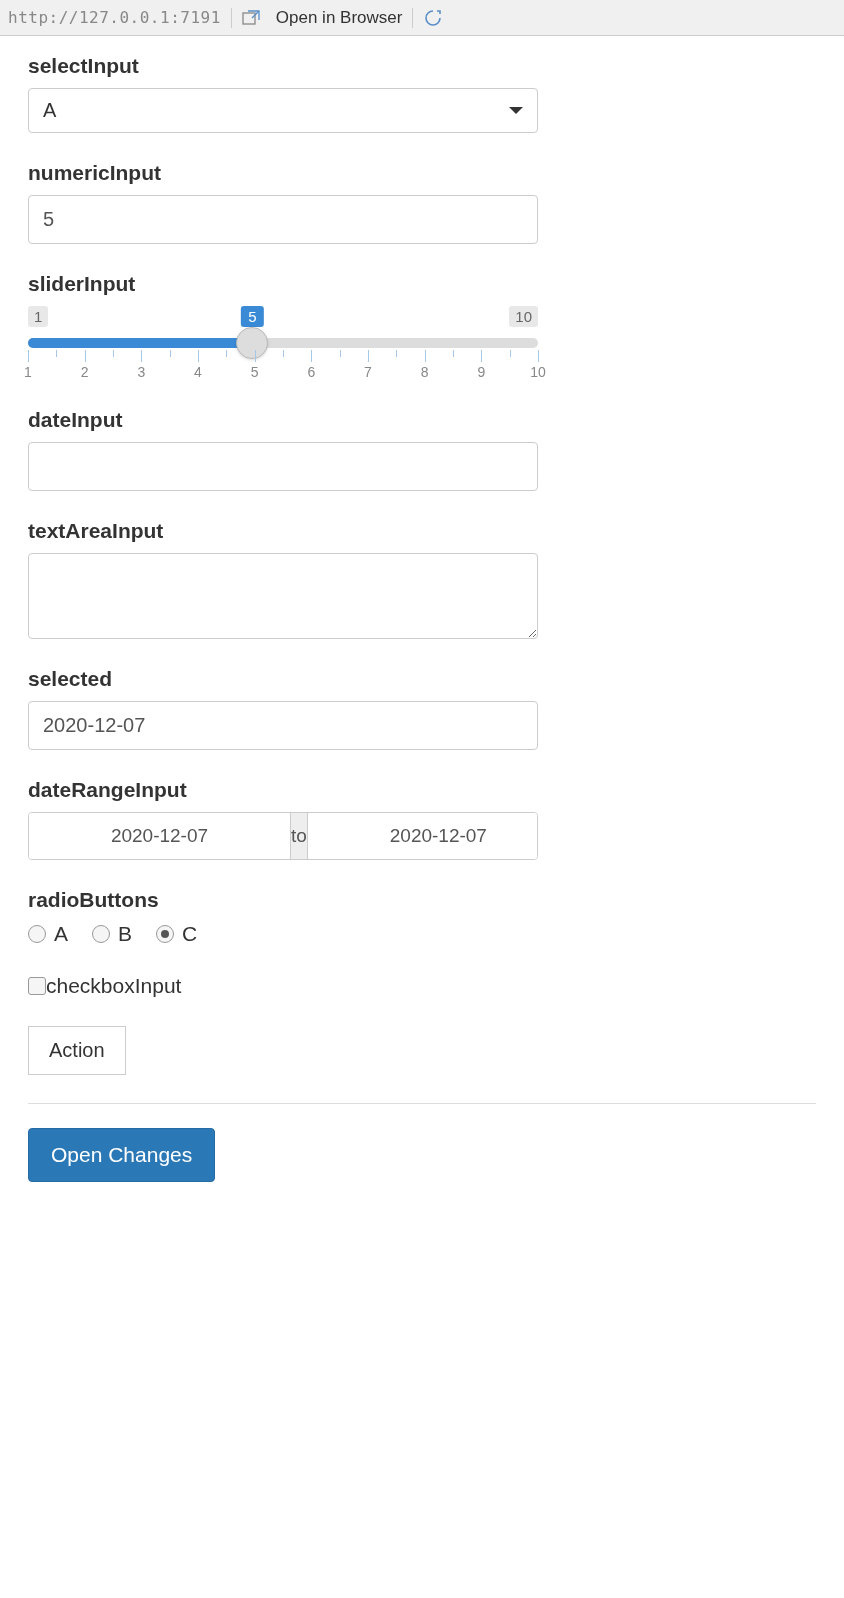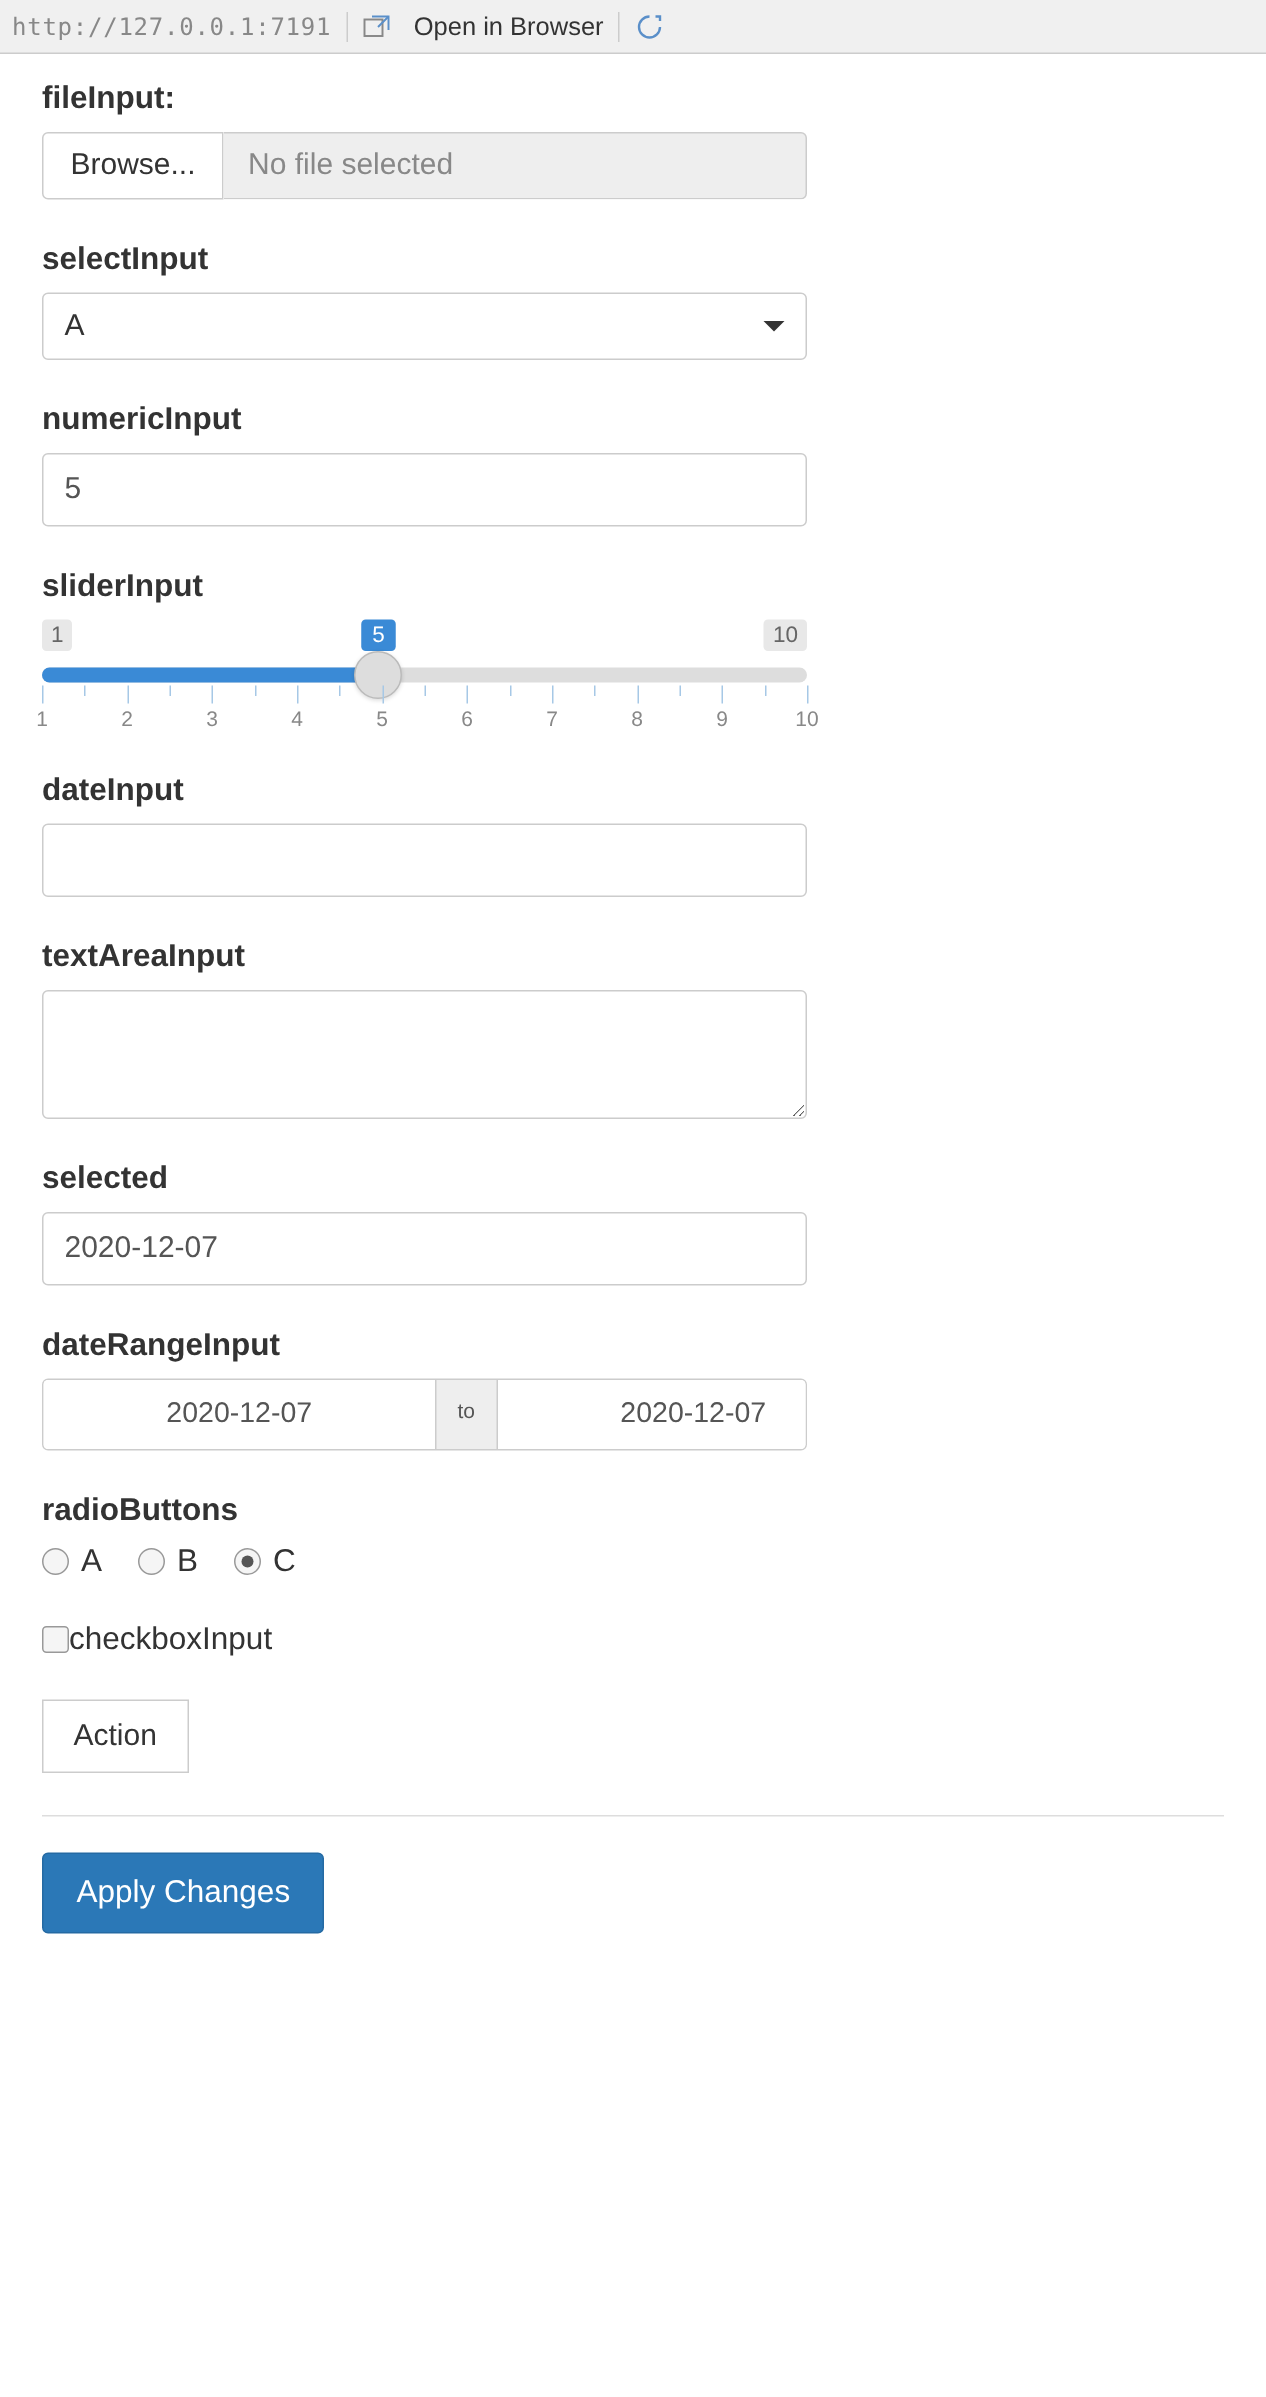--- a/index.html
+++ b/index.html
@@ -174,22 +174,22 @@
       padding: 12px 8px;
       font-size: 19px;
       color: #555;
       background: #fff;
       border: none;
     }
     .daterange-sep {
       background: #eee;
       border-left: 1px solid #ccc;
       border-right: 1px solid #ccc;
-      padding: 12px 14px;
-      font-size: 14px;
+      padding: 12px 0;
+      font-size: 19px;
       color: #555;
     }
     
     .radio-row { display: flex; gap: 24px; align-items: center; margin-top: 6px; }
     .radio-item { display: flex; align-items: center; gap: 8px; font-size: 21px; cursor: pointer; }
     .radio-circle {
       width: 18px; height: 18px;
       border: 1px solid #999;
       border-radius: 50%;
       display: flex; align-items: center; justify-content: center;
@@ -249,27 +249,20 @@
   <span class="refresh">
     <svg width="20" height="20" viewBox="0 0 20 20">
         <path d="M10 3 A7 7 0 1 0 17 10" fill="none" stroke="#5a8fc9" stroke-width="1.6"></path>
         <path d="M14 3 L17 3 L17 6" fill="none" stroke="#5a8fc9" stroke-width="1.6"></path>
       </svg>
   </span>
 </div>
 
 <div class="content">
 
-  <div class="form-group">
-    <span class="label">fileInput:</span>
-    <div class="file-row">
-      <button class="browse-btn">Browse...</button>
-      <div class="file-status">No file selected</div>
-    </div>
-  </div>
 
   <div class="form-group">
     <span class="label">selectInput</span>
     <div class="select-wrap">
       <span>A</span>
       <span class="caret-down"></span>
     </div>
   </div>
 
   <div class="form-group">
@@ -369,15 +362,15 @@
       <span>checkboxInput</span>
     </label>
   </div>
 
   <div class="form-group">
     <button class="action-btn">Action</button>
   </div>
 
   <hr class="hr">
 
-  <button class="apply-btn">Apply Changes</button>
+  <button class="apply-btn">Open Changes</button>
 
 </div>
 
 </body></html>

